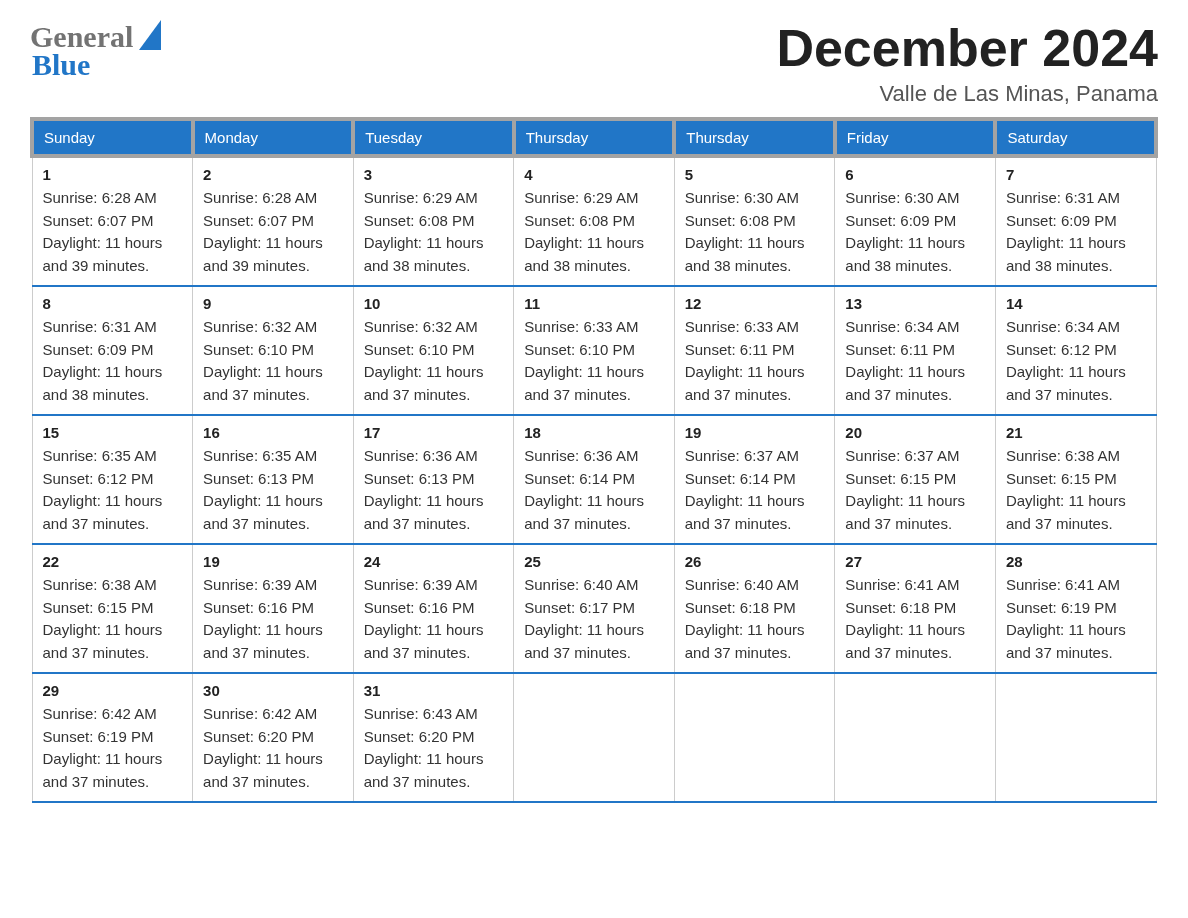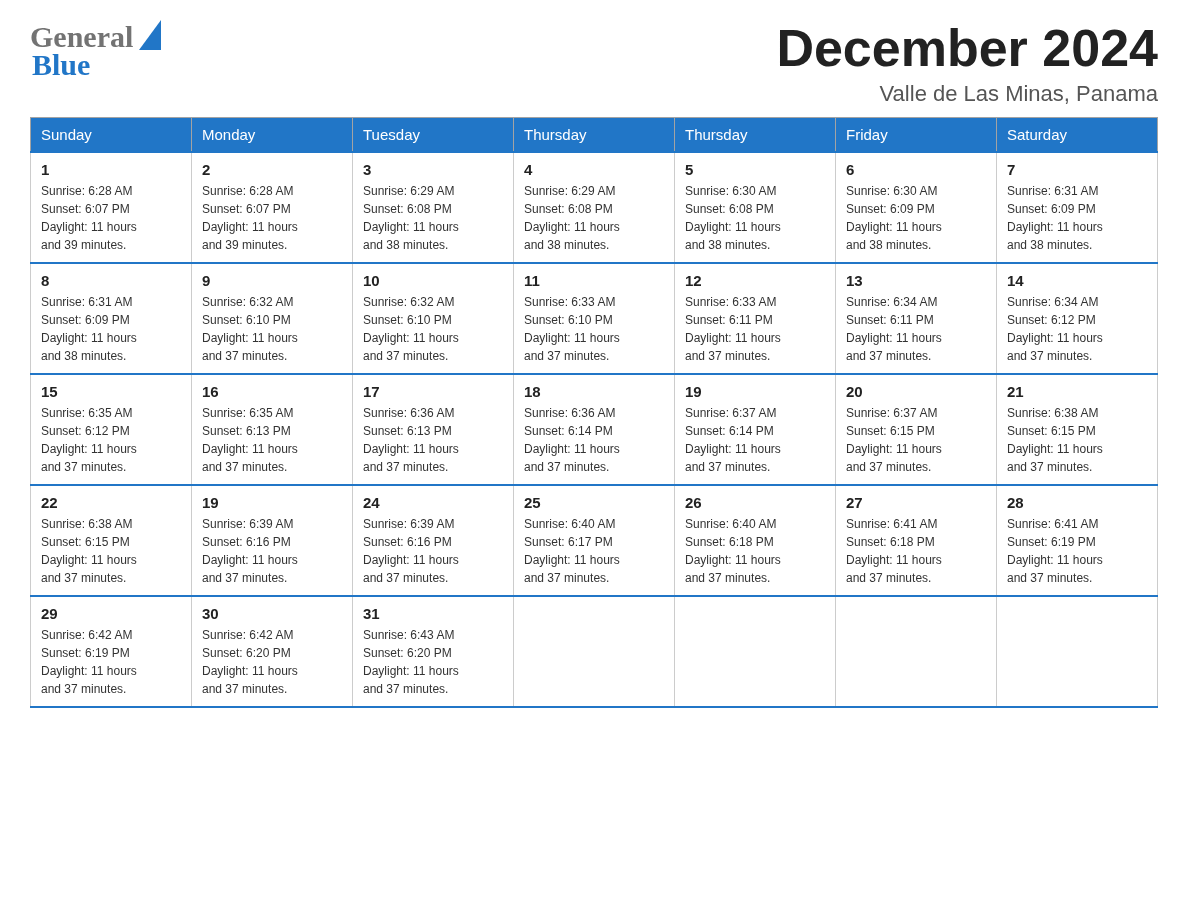--- a/index.html
+++ b/index.html
@@ -40,42 +40,42 @@
       border-collapse: collapse;
       margin-top: 10px;
     }
     .calendar th {
       background-color: #2176c7;
       color: #fff;
       font-size: 15px;
       font-weight: normal;
       padding: 8px 10px;
       text-align: left;
-      border: 1px solid #a3a3a3;
+      border: 4px solid #a3a3a3;
     }
     .calendar td {
       vertical-align: top;
       padding: 8px 10px;
       border: 1px solid #ccc;
       width: 14.28%;
       font-size: 13px;
       color: #333;
       background: #fff;
     }
     .calendar tr {
       border-bottom: 2px solid #2176c7;
     }
     .day-number {
       font-size: 15px;
       font-weight: bold;
       color: #222;
       margin-bottom: 4px;
     }
     .day-info {
-      font-size: 12px;
+      font-size: 15px;
       line-height: 1.5;
       color: #333;
     }
     .empty-cell {
       background: #fff;
     }
   </style>
 </head>
 <body>
 

